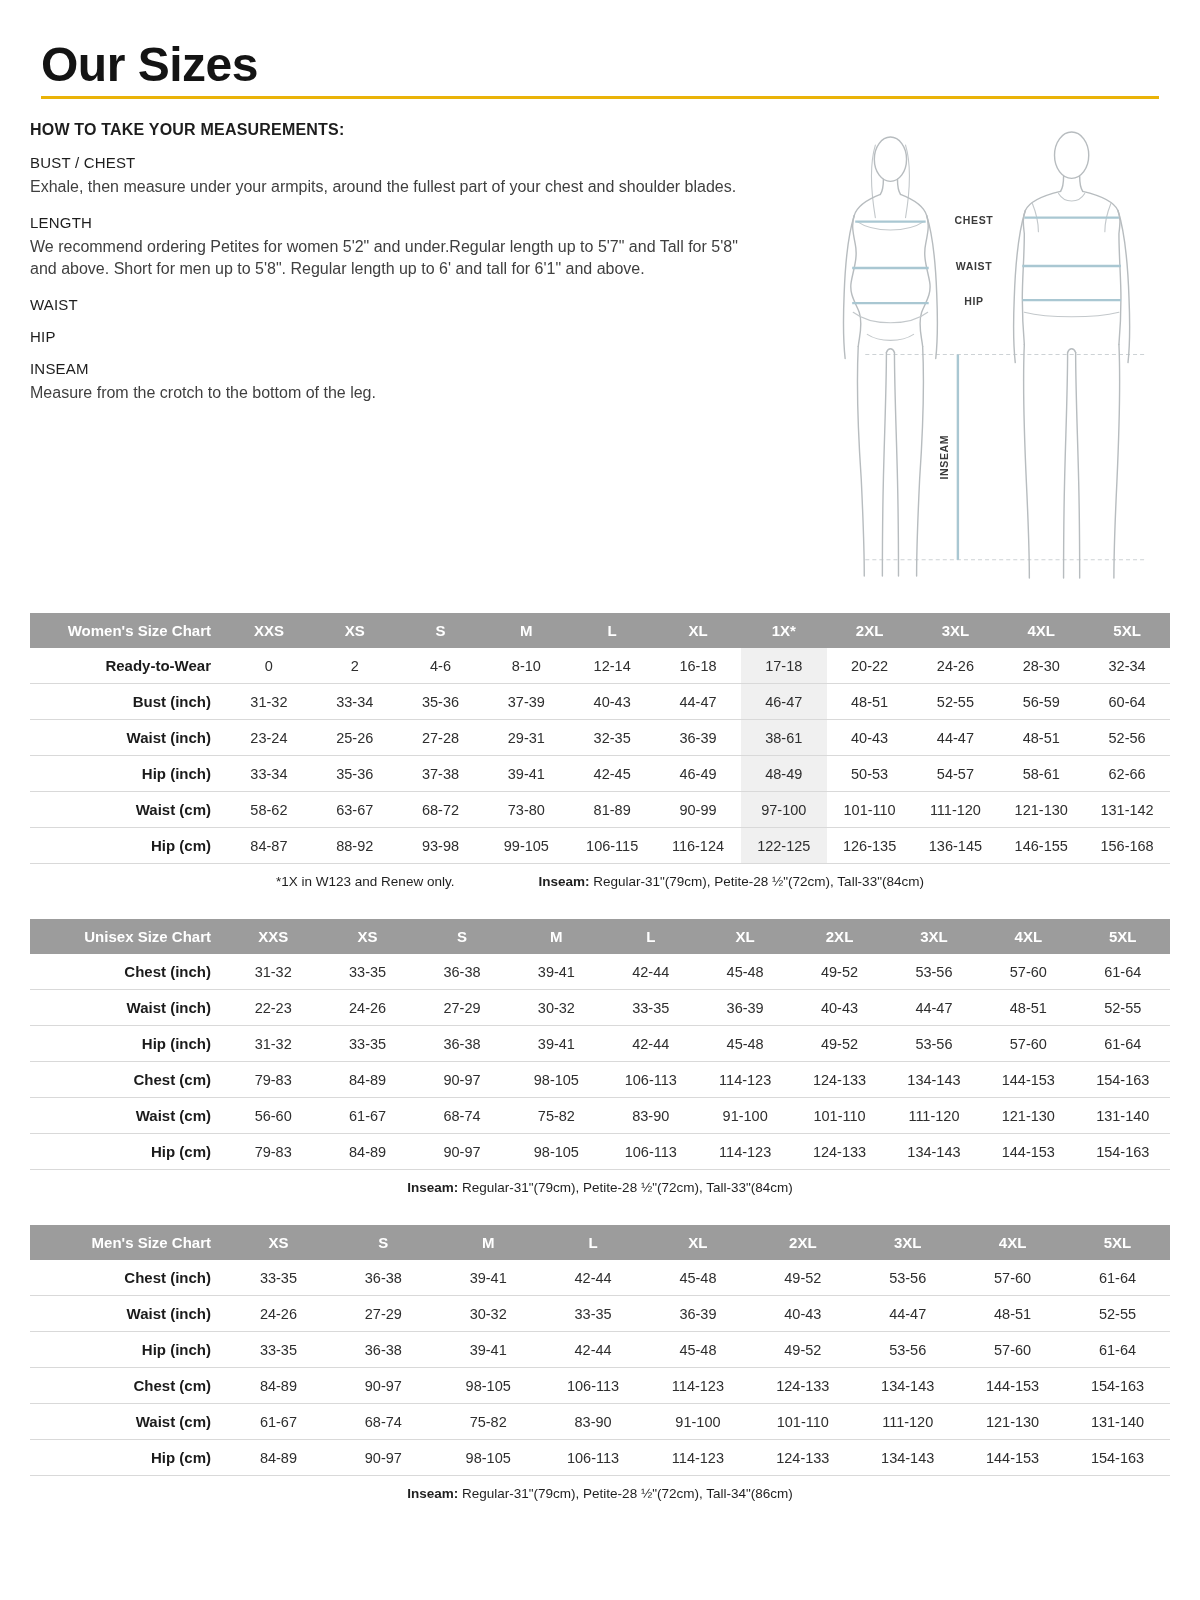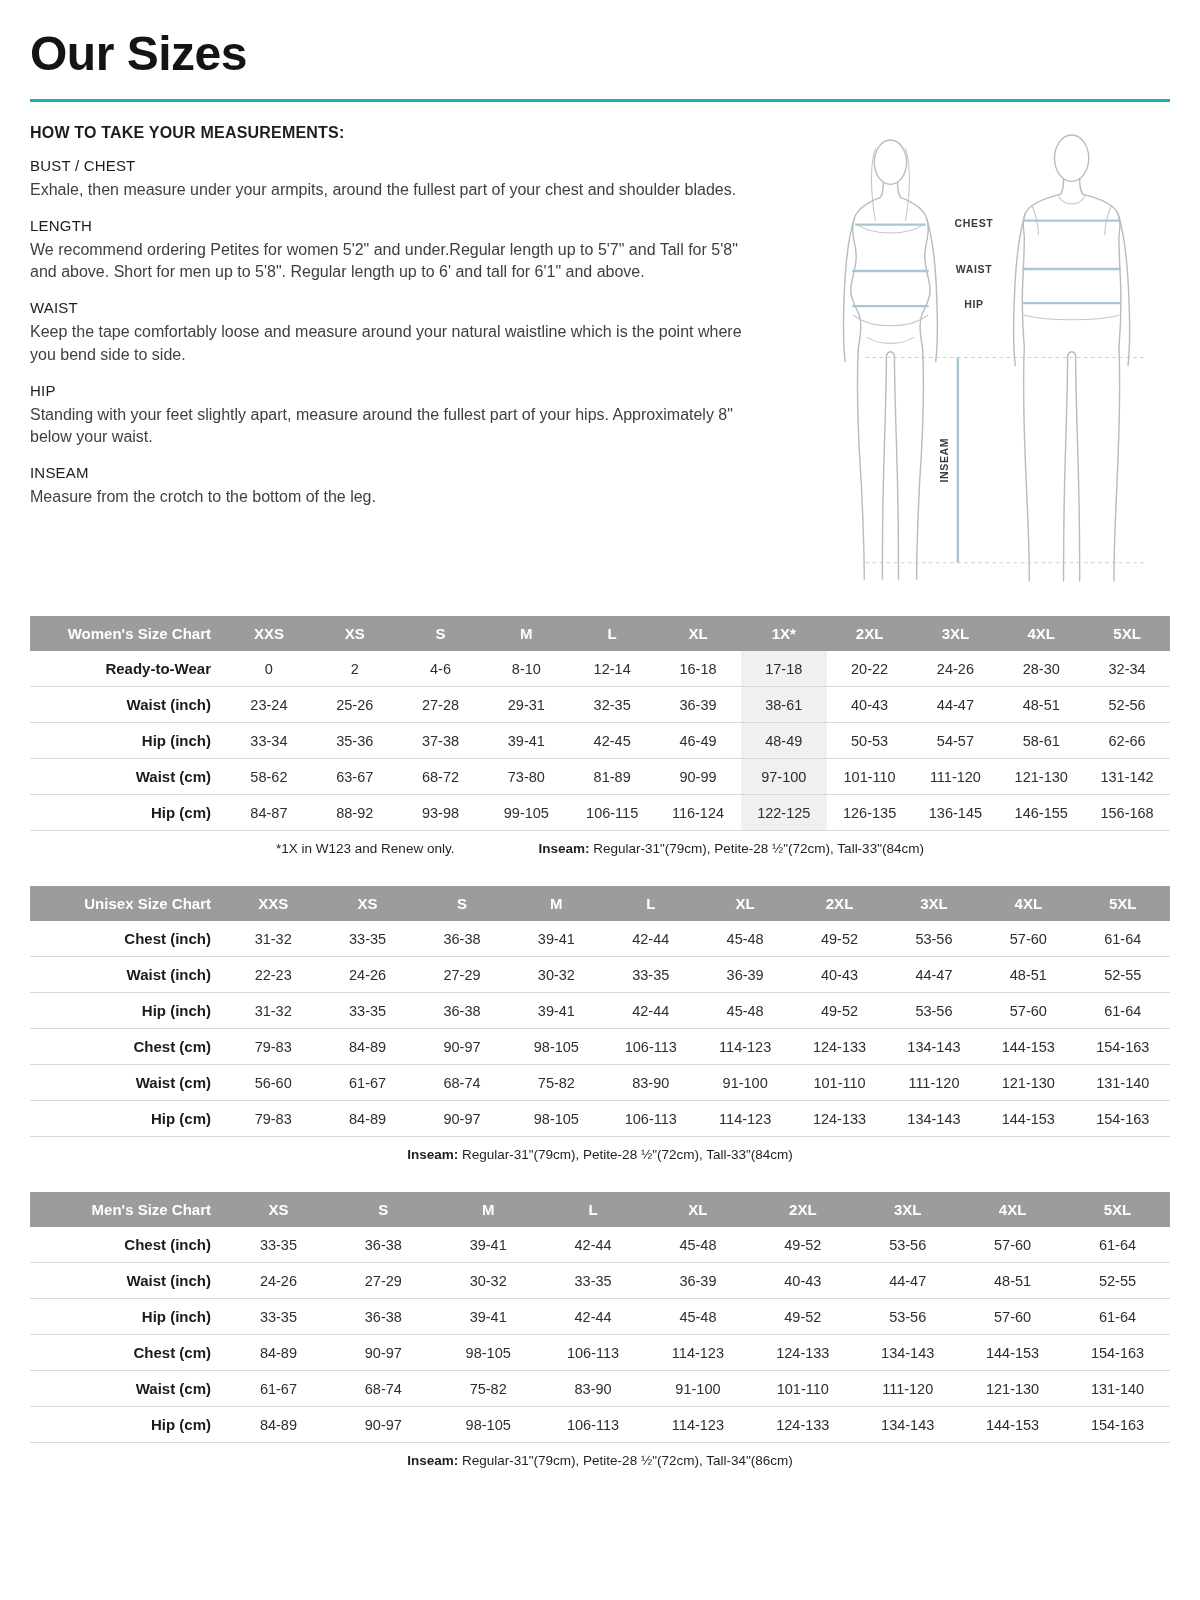--- a/index.html
+++ b/index.html
@@ -5,23 +5,23 @@
   * { box-sizing: border-box; }
   html,body { margin:0; padding:0; }
   body {
     width:1200px; height:1600px; overflow:hidden;
     background:#fff; color:#2e2e2e;
     font-family:"Liberation Sans", sans-serif;
     padding:26px 30px 10px 30px;
   }
   
   h1.page-title {
-    margin:0; font-size:48px; font-weight:800; color:#141414;
-    letter-spacing:-0.5px; padding-bottom:18px;
-    border-bottom:3px solid #14b8a6;
+    margin:11px; font-size:48px; font-weight:800; color:#141414;
+    letter-spacing:-0.5px; padding-bottom:4px;
+    border-bottom:3px solid #eab308;
   }
   
   .measure-row { display:flex; gap:26px; margin-top:22px; }
   .measure-text { flex:0 0 726px; }
   .measure-text h2 {
     margin:0 0 14px 0; font-size:16px; font-weight:700; color:#1d1d1d; letter-spacing:0.2px;
   }
   .msec h3 { margin:15px 0 5px 0; font-size:15px; font-weight:400; color:#1d1d1d; letter-spacing:0.2px; }
   .msec p  { margin:0; font-size:16px; line-height:1.42; color:#3f3f3f; }
   .figure-col { flex:1; display:flex; justify-content:center; align-items:flex-start; }
@@ -67,25 +67,23 @@
     <section class="msec">
       <h3>BUST / CHEST</h3>
       <p>Exhale, then measure under your armpits, around the fullest part of your chest and shoulder blades.</p>
     </section>
     <section class="msec">
       <h3>LENGTH</h3>
       <p>We recommend ordering Petites for women 5'2" and under.Regular length up to 5'7" and Tall for 5'8" and above. Short for men up to 5'8". Regular length up to 6' and tall for 6'1" and above.</p>
     </section>
     <section class="msec">
       <h3>WAIST</h3>
-      <p>Keep the tape comfortably loose and measure around your natural waistline which is the point where you bend side to side.</p>
     </section>
     <section class="msec">
       <h3>HIP</h3>
-      <p>Standing with your feet slightly apart, measure around the fullest part of your hips. Approximately 8" below your waist.</p>
     </section>
     <section class="msec">
       <h3>INSEAM</h3>
       <p>Measure from the crotch to the bottom of the leg.</p>
     </section>
   </div>
 
   <div class="figure-col">
     <svg width="368" height="458" viewBox="0 0 360 455">
 
@@ -173,20 +171,34 @@
         <td>8-10</td>
         <td>12-14</td>
         <td>16-18</td>
         <td class="hl">17-18</td>
         <td>20-22</td>
         <td>24-26</td>
         <td>28-30</td>
         <td>32-34</td>
       </tr>
       <tr>
+        <th class="lbl">Bust (inch)</th>
+        <td>31-32</td>
+        <td>33-34</td>
+        <td>35-36</td>
+        <td>37-39</td>
+        <td>40-43</td>
+        <td>44-47</td>
+        <td class="hl">46-47</td>
+        <td>48-51</td>
+        <td>52-55</td>
+        <td>56-59</td>
+        <td>60-64</td>
+      </tr>
+      <tr>
         <th class="lbl">Waist (inch)</th>
         <td>23-24</td>
         <td>25-26</td>
         <td>27-28</td>
         <td>29-31</td>
         <td>32-35</td>
         <td>36-39</td>
         <td class="hl">38-61</td>
         <td>40-43</td>
         <td>44-47</td>

